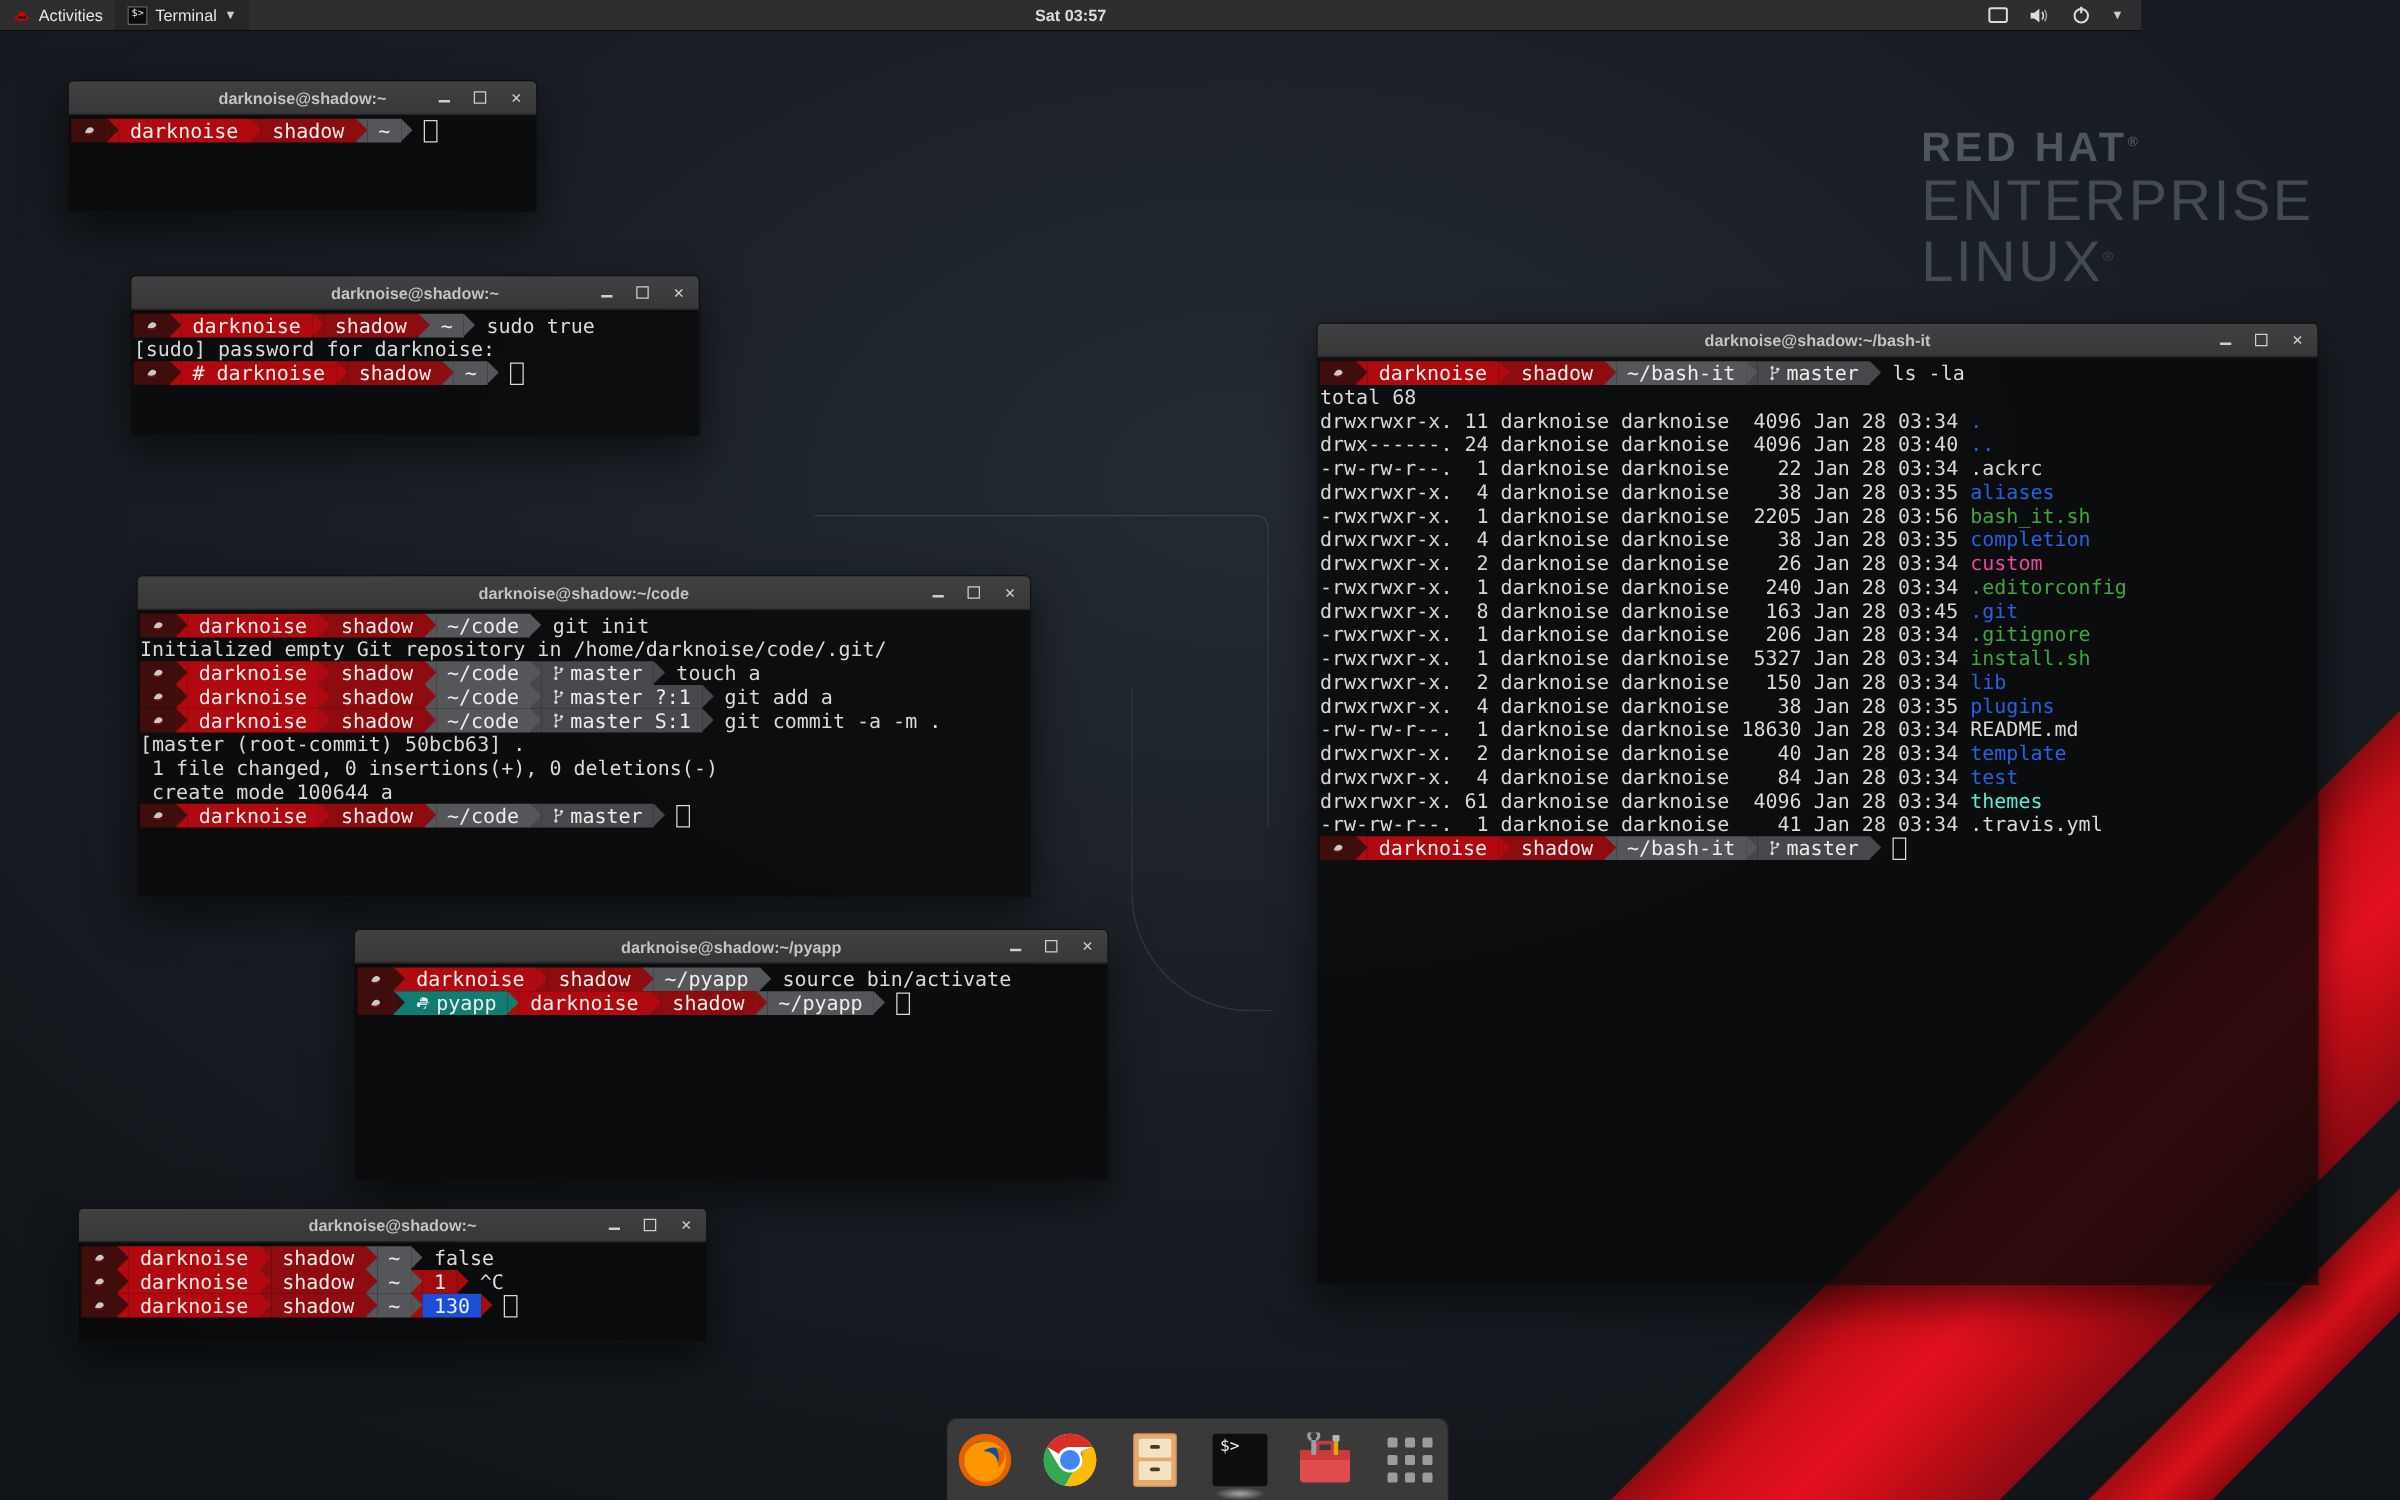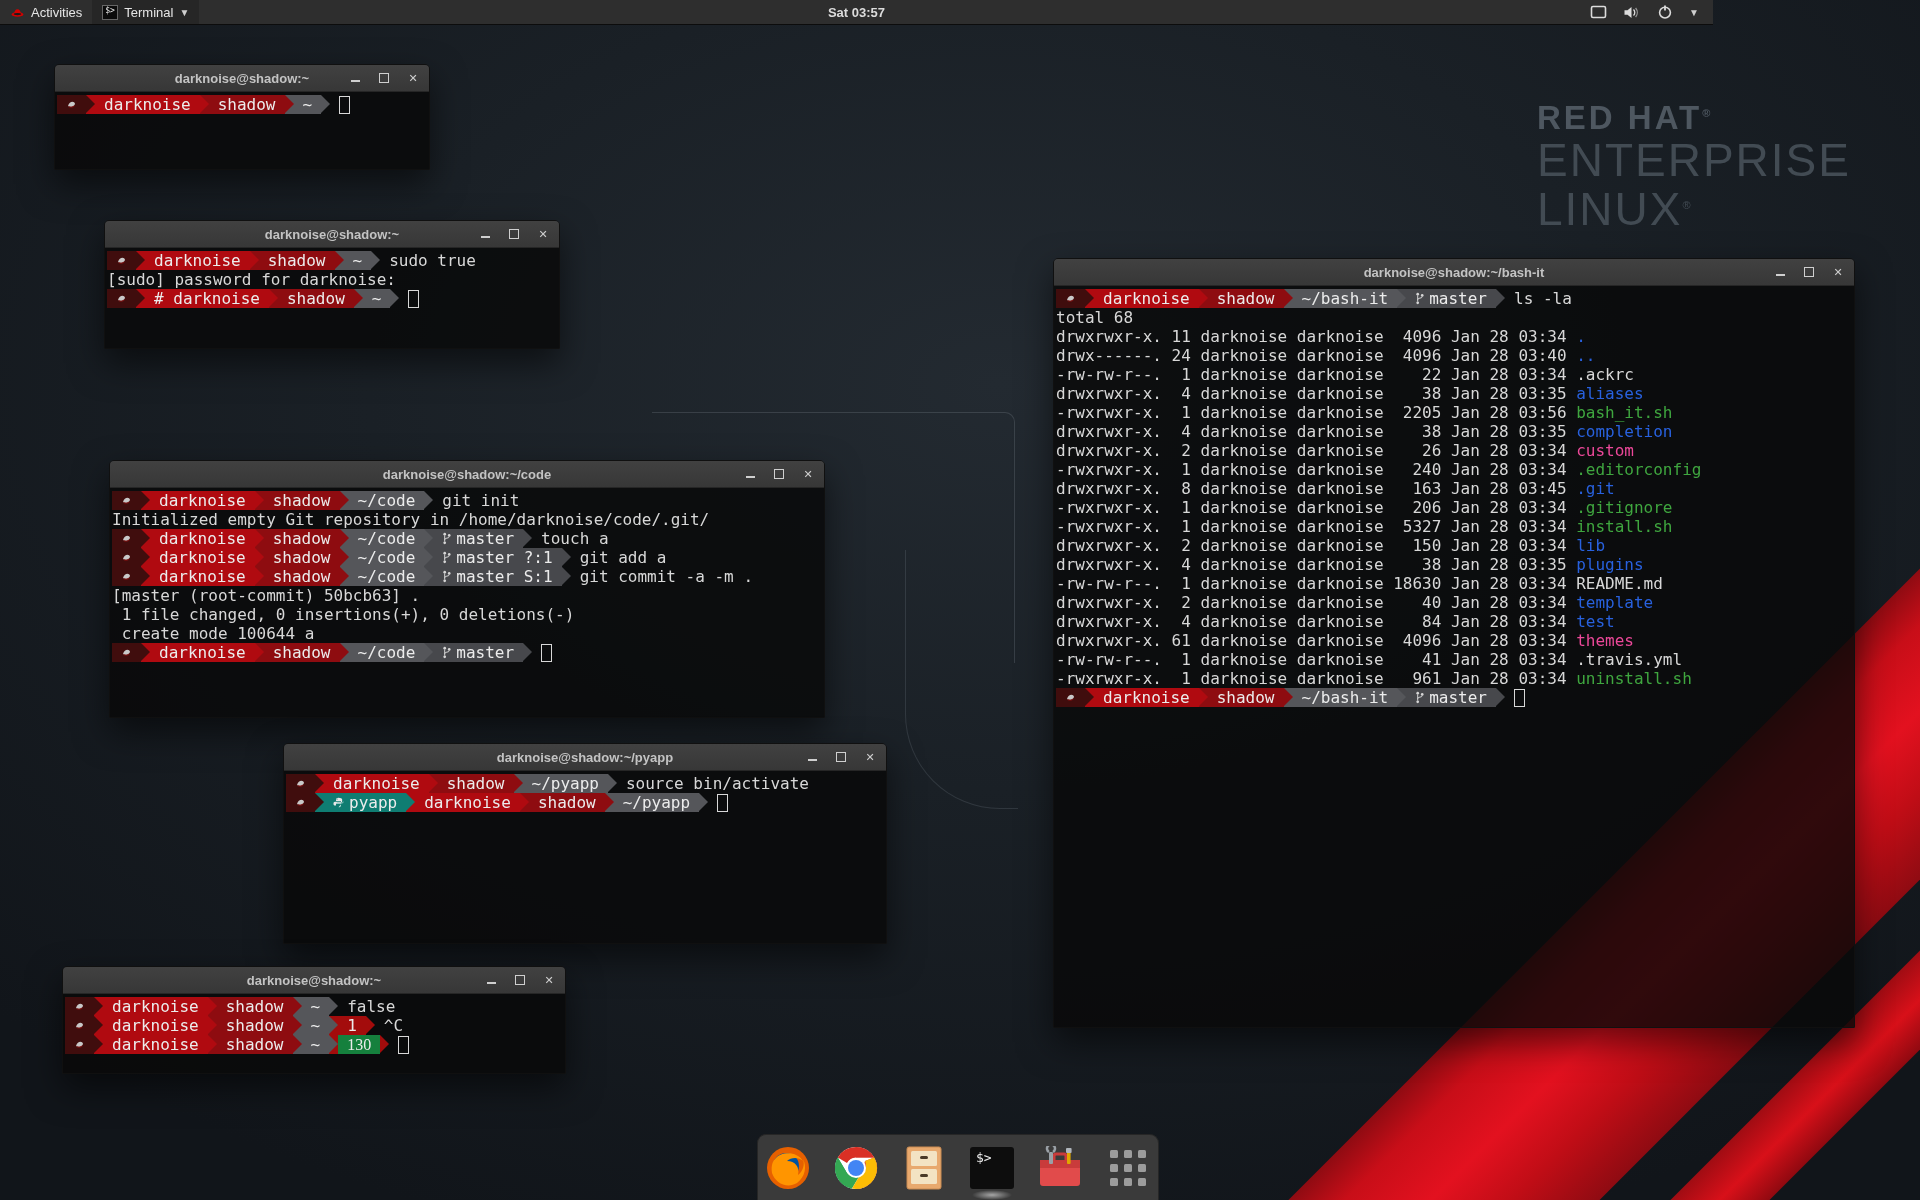--- a/index.html
+++ b/index.html
@@ -689,21 +689,21 @@
         </span>
         <span class="sep" style="background: rgb(85, 86, 90);">
           <span class="sep-arrow" style="border-left-color: rgb(142, 12, 16);"></span>
         </span>
         <span class="seg" style="background: rgb(85, 86, 90);">
           <span>~</span>
         </span>
         <span class="sep" style="background: rgb(163, 12, 12);">
           <span class="sep-arrow" style="border-left-color: rgb(85, 86, 90);"></span>
         </span>
-        <span class="seg" style="background: #15803d; font-family: Liberation Serif, serif;">
+        <span class="seg" style="background: #1d4ed8;">
           <span>130</span>
         </span>
         <span class="sep" style="background: transparent;">
           <span class="sep-arrow" style="border-left-color: rgb(163, 12, 12);"></span>
         </span>
         <span class="cursor"></span>
       </div>
     </div>
   </div>
 <div class="window" id="w6">
@@ -776,23 +776,22 @@
       <div class="tline"><span>drwxrwxr-x.  2 darknoise darknoise    26 Jan 28 03:34 </span><span style="color: #ec4899;">custom</span></div>
       <div class="tline"><span>-rwxrwxr-x.  1 darknoise darknoise   240 Jan 28 03:34 </span><span style="color: rgb(63, 166, 63);">.editorconfig</span></div>
       <div class="tline"><span>drwxrwxr-x.  8 darknoise darknoise   163 Jan 28 03:45 </span><span style="color: rgb(40, 97, 222);">.git</span></div>
       <div class="tline"><span>-rwxrwxr-x.  1 darknoise darknoise   206 Jan 28 03:34 </span><span style="color: rgb(63, 166, 63);">.gitignore</span></div>
       <div class="tline"><span>-rwxrwxr-x.  1 darknoise darknoise  5327 Jan 28 03:34 </span><span style="color: rgb(63, 166, 63);">install.sh</span></div>
       <div class="tline"><span>drwxrwxr-x.  2 darknoise darknoise   150 Jan 28 03:34 </span><span style="color: rgb(40, 97, 222);">lib</span></div>
       <div class="tline"><span>drwxrwxr-x.  4 darknoise darknoise    38 Jan 28 03:35 </span><span style="color: rgb(40, 97, 222);">plugins</span></div>
       <div class="tline"><span>-rw-rw-r--.  1 darknoise darknoise 18630 Jan 28 03:34 </span><span style="color: rgb(216, 216, 216);">README.md</span></div>
       <div class="tline"><span>drwxrwxr-x.  2 darknoise darknoise    40 Jan 28 03:34 </span><span style="color: rgb(40, 97, 222);">template</span></div>
       <div class="tline"><span>drwxrwxr-x.  4 darknoise darknoise    84 Jan 28 03:34 </span><span style="color: rgb(40, 97, 222);">test</span></div>
-      <div class="tline"><span>drwxrwxr-x. 61 darknoise darknoise  4096 Jan 28 03:34 </span><span style="color: #ec4899;">themes</span></div>
+      <div class="tline"><span>drwxrwxr-x. 61 darknoise darknoise  4096 Jan 28 03:34 </span><span style="color: #5eead4;">themes</span></div>
       <div class="tline"><span>-rw-rw-r--.  1 darknoise darknoise    41 Jan 28 03:34 </span><span style="color: rgb(216, 216, 216);">.travis.yml</span></div>
-      <div class="tline"><span>-rwxrwxr-x.  1 darknoise darknoise   961 Jan 28 03:34 </span><span style="color: rgb(63, 166, 63);">uninstall.sh</span></div>
       <div class="pline">
         <span class="seg" style="background: rgb(64, 13, 13);">
           <span>
             <svg width="11" height="11" viewBox="0 0 12 12">
               <path d="M2.2 7.6 C3.4 3.4 6.8 2.2 8.8 3.6 C10.6 4.9 9.9 6.9 7.6 7.8 C5.4 8.7 3.3 8.5 2.2 7.6 Z" fill="#c9c9c9"></path>
               <path d="M3 8.4 C5 9.4 7.6 9.0 9.2 7.6" stroke="#8c1010" stroke-width="1" fill="none"></path>
             </svg>
           </span>
         </span>
         <span class="sep" style="background: rgb(176, 10, 16);">

